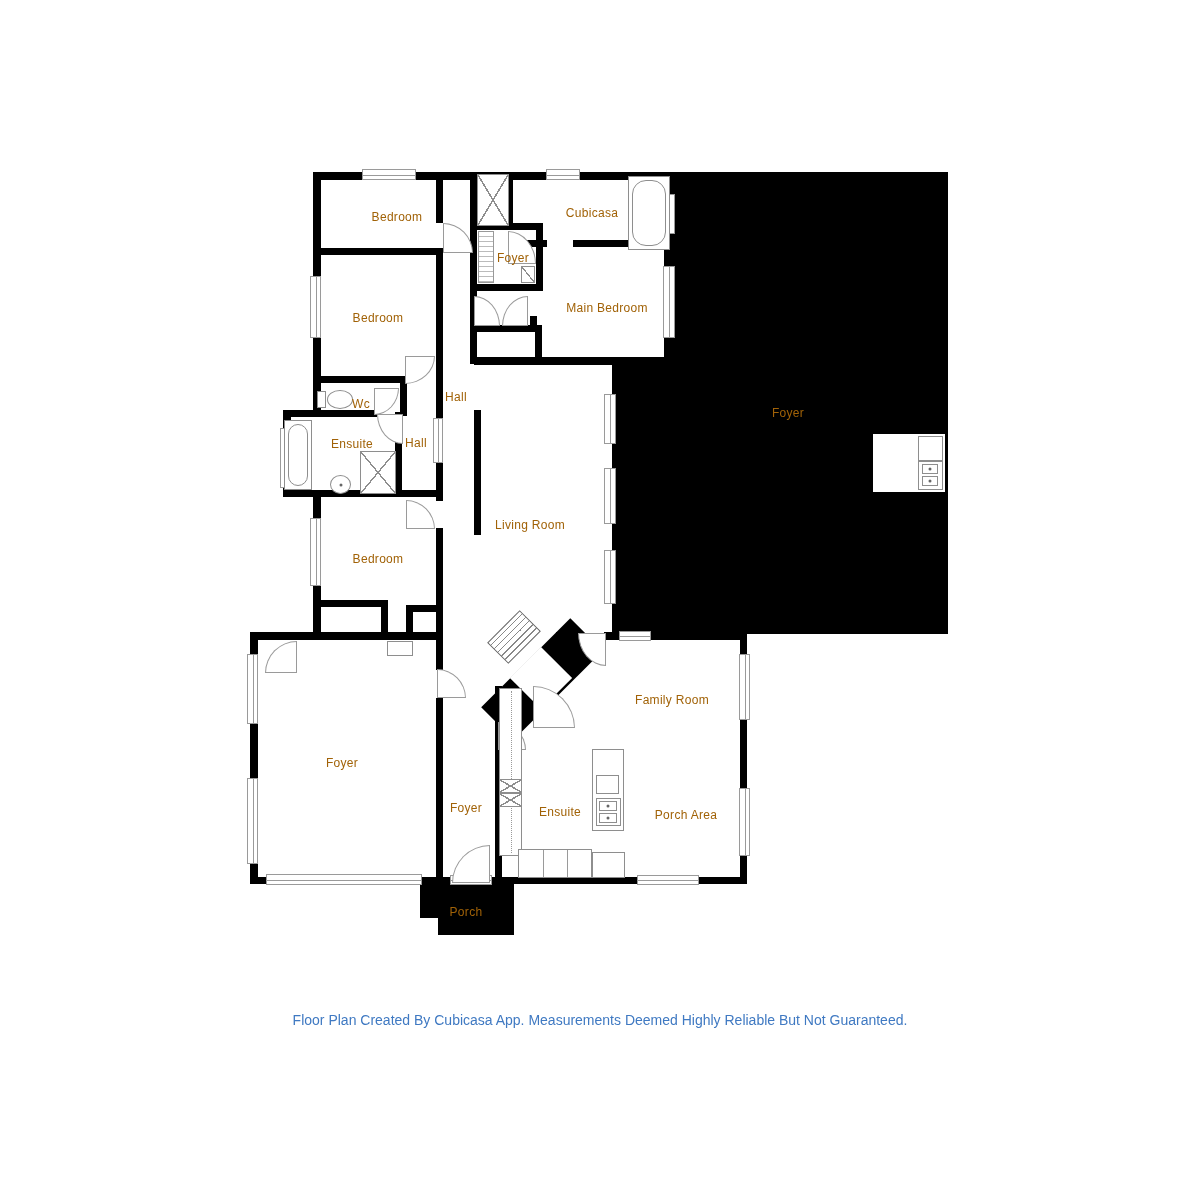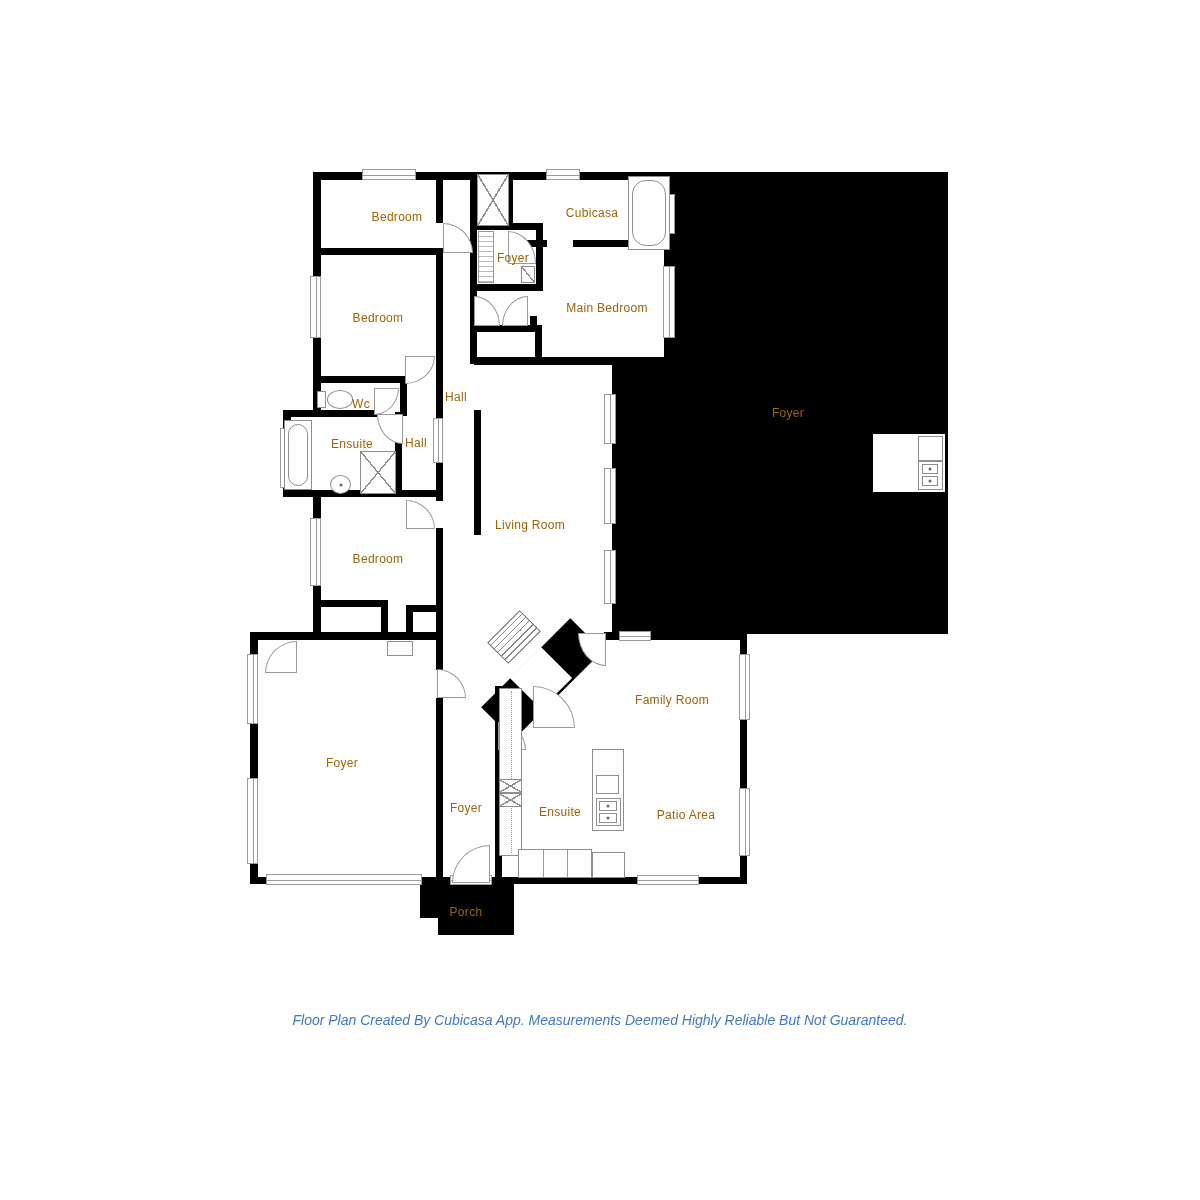--- a/index.html
+++ b/index.html
@@ -22,21 +22,21 @@
     linear-gradient(to bottom right,transparent calc(50% - 0.7px),#8e8e8e calc(50% - 0.7px),#8e8e8e calc(50% + 0.7px),transparent calc(50% + 0.7px)),#fff;}
   .diag{position:absolute;border:1px solid #8e8e8e;box-sizing:border-box;background:
     linear-gradient(to top right,transparent calc(50% - 0.7px),#8e8e8e calc(50% - 0.7px),#8e8e8e calc(50% + 0.7px),transparent calc(50% + 0.7px)),#fff;}
   .stripes{position:absolute;border:1px solid #999;box-sizing:border-box;
     background:repeating-linear-gradient(180deg,#fff 0 4px,#bbb 4px 5px);}
   .dot{position:absolute;width:3px;height:3px;background:#666;border-radius:50%;
     left:50%;top:50%;transform:translate(-50%,-50%);}
   .label{position:absolute;transform:translate(-50%,-50%);color:#a16207;font-size:12px;
     white-space:nowrap;letter-spacing:.3px;}
   .tub-in{position:absolute;inset:3px;border:1px solid #8e8e8e;border-radius:14px;}
-  .footer{position:absolute;left:0;right:0;top:1012px;text-align:center;color:#3f79c2;font-size:14px;font-style:italic;}
+  .footer{position:absolute;left:0;right:0;top:1012px;text-align:center;color:#3f79c2;font-size:14px;}
   .closetbox{position:absolute;background:#fff;border:7px solid #000;box-sizing:border-box;}
   .cline{position:absolute;background:#9a9a9a;}
   .cdot{position:absolute;border-left:1px dotted #9a9a9a;}
   
   .fp{position:absolute;left:485px;top:622px;width:118px;height:118px;}
   .fp .band{position:absolute;left:-6px;top:34px;width:126px;height:46px;background:#000;transform:rotate(-45deg);}
   .fp .diamond{position:absolute;left:34px;top:34px;width:44px;height:44px;background:#fff;transform:rotate(45deg);}
   .fp .fhatch{position:absolute;left:6px;top:0px;width:46px;height:30px;transform:rotate(-45deg);
     border:1px solid #666;box-sizing:border-box;
     background:repeating-linear-gradient(0deg,#fff 0 4px,#888 4px 5px);}
@@ -250,19 +250,19 @@
   <div class="label" style="left:456px;top:397px;">Hall</div>
   <div class="label" style="left:352px;top:444px;">Ensuite</div>
   <div class="label" style="left:416px;top:443px;">Hall</div>
   <div class="label" style="left:530px;top:525px;">Living Room</div>
   <div class="label" style="left:788px;top:413px;">Foyer</div>
   <div class="label" style="left:378px;top:559px;">Bedroom</div>
   <div class="label" style="left:342px;top:763px;">Foyer</div>
   <div class="label" style="left:466px;top:788px;margin-top:20px;">Foyer</div>
   <div class="label" style="left:560px;top:812px;">Ensuite</div>
   <div class="label" style="left:640px;top:700px;margin-left:32px;">Family Room</div>
-  <div class="label" style="left:686px;top:815px;">Patio Area</div>
+  <div class="label" style="left:686px;top:815px;">Porch Area</div>
   <div class="label" style="left:466px;top:912px;">Porch</div>
 
 
   <div class="footer">Floor Plan Created By Cubicasa App. Measurements Deemed Highly Reliable But Not Guaranteed.</div>
 
 </div>
 
 </body></html>

